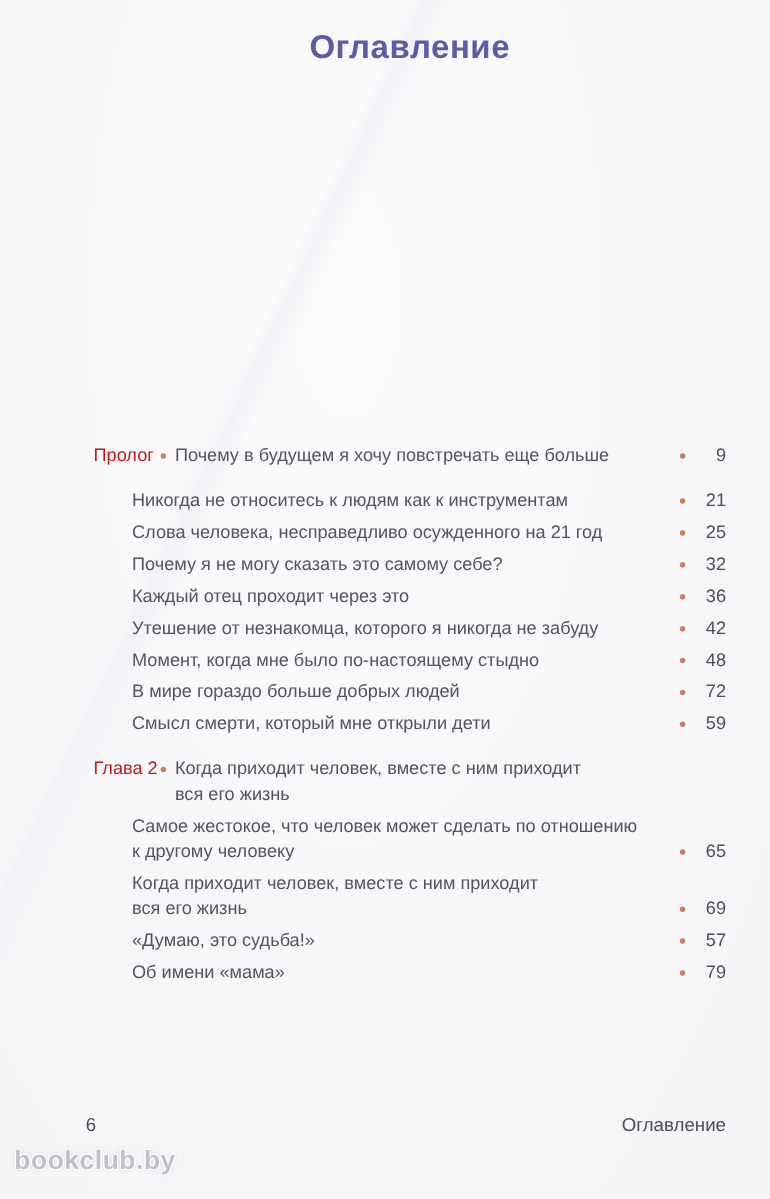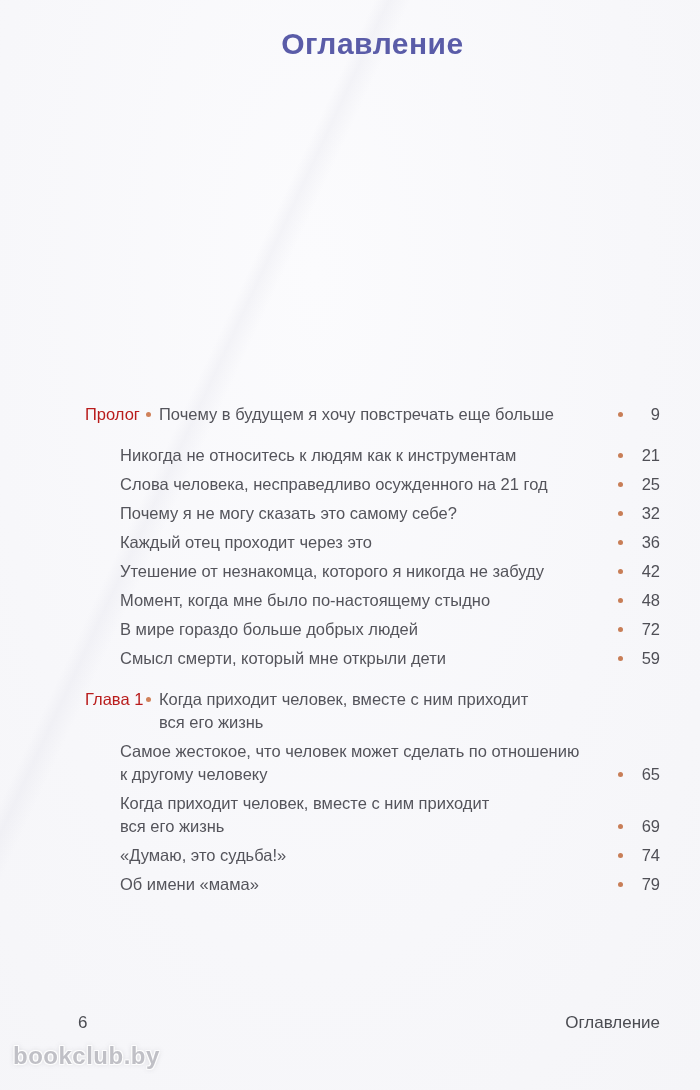--- a/index.html
+++ b/index.html
@@ -201,21 +201,21 @@
             <div class="line">Смысл смерти, который мне открыли дети</div>
           </div>
           <div class="page-col">
             <span class="page-dot"></span>
             <span class="page-num">59</span>
           </div>
         </div>
       </div>
       <div class="section">
         <div class="row header-row">
-          <span class="label">Глава 1</span>
+          <span class="label">Глава 2</span>
           <span class="label-dot"></span>
           <div class="entry-text">
             <div class="line">Когда приходит человек, вместе с ним приходит</div>
             <div class="line">вся его жизнь</div>
           </div>
         </div>
         <div class="row item-row">
           <div class="entry-text">
             <div class="line">Самое жестокое, что человек может сделать по отношению</div>
             <div class="line">к другому человеку</div>
@@ -234,21 +234,21 @@
             <span class="page-dot"></span>
             <span class="page-num">69</span>
           </div>
         </div>
         <div class="row item-row">
           <div class="entry-text">
             <div class="line">«Думаю, это судьба!»</div>
           </div>
           <div class="page-col">
             <span class="page-dot"></span>
-            <span class="page-num">74</span>
+            <span class="page-num">57</span>
           </div>
         </div>
         <div class="row item-row">
           <div class="entry-text">
             <div class="line">Об имени «мама»</div>
           </div>
           <div class="page-col">
             <span class="page-dot"></span>
             <span class="page-num">79</span>
           </div>

